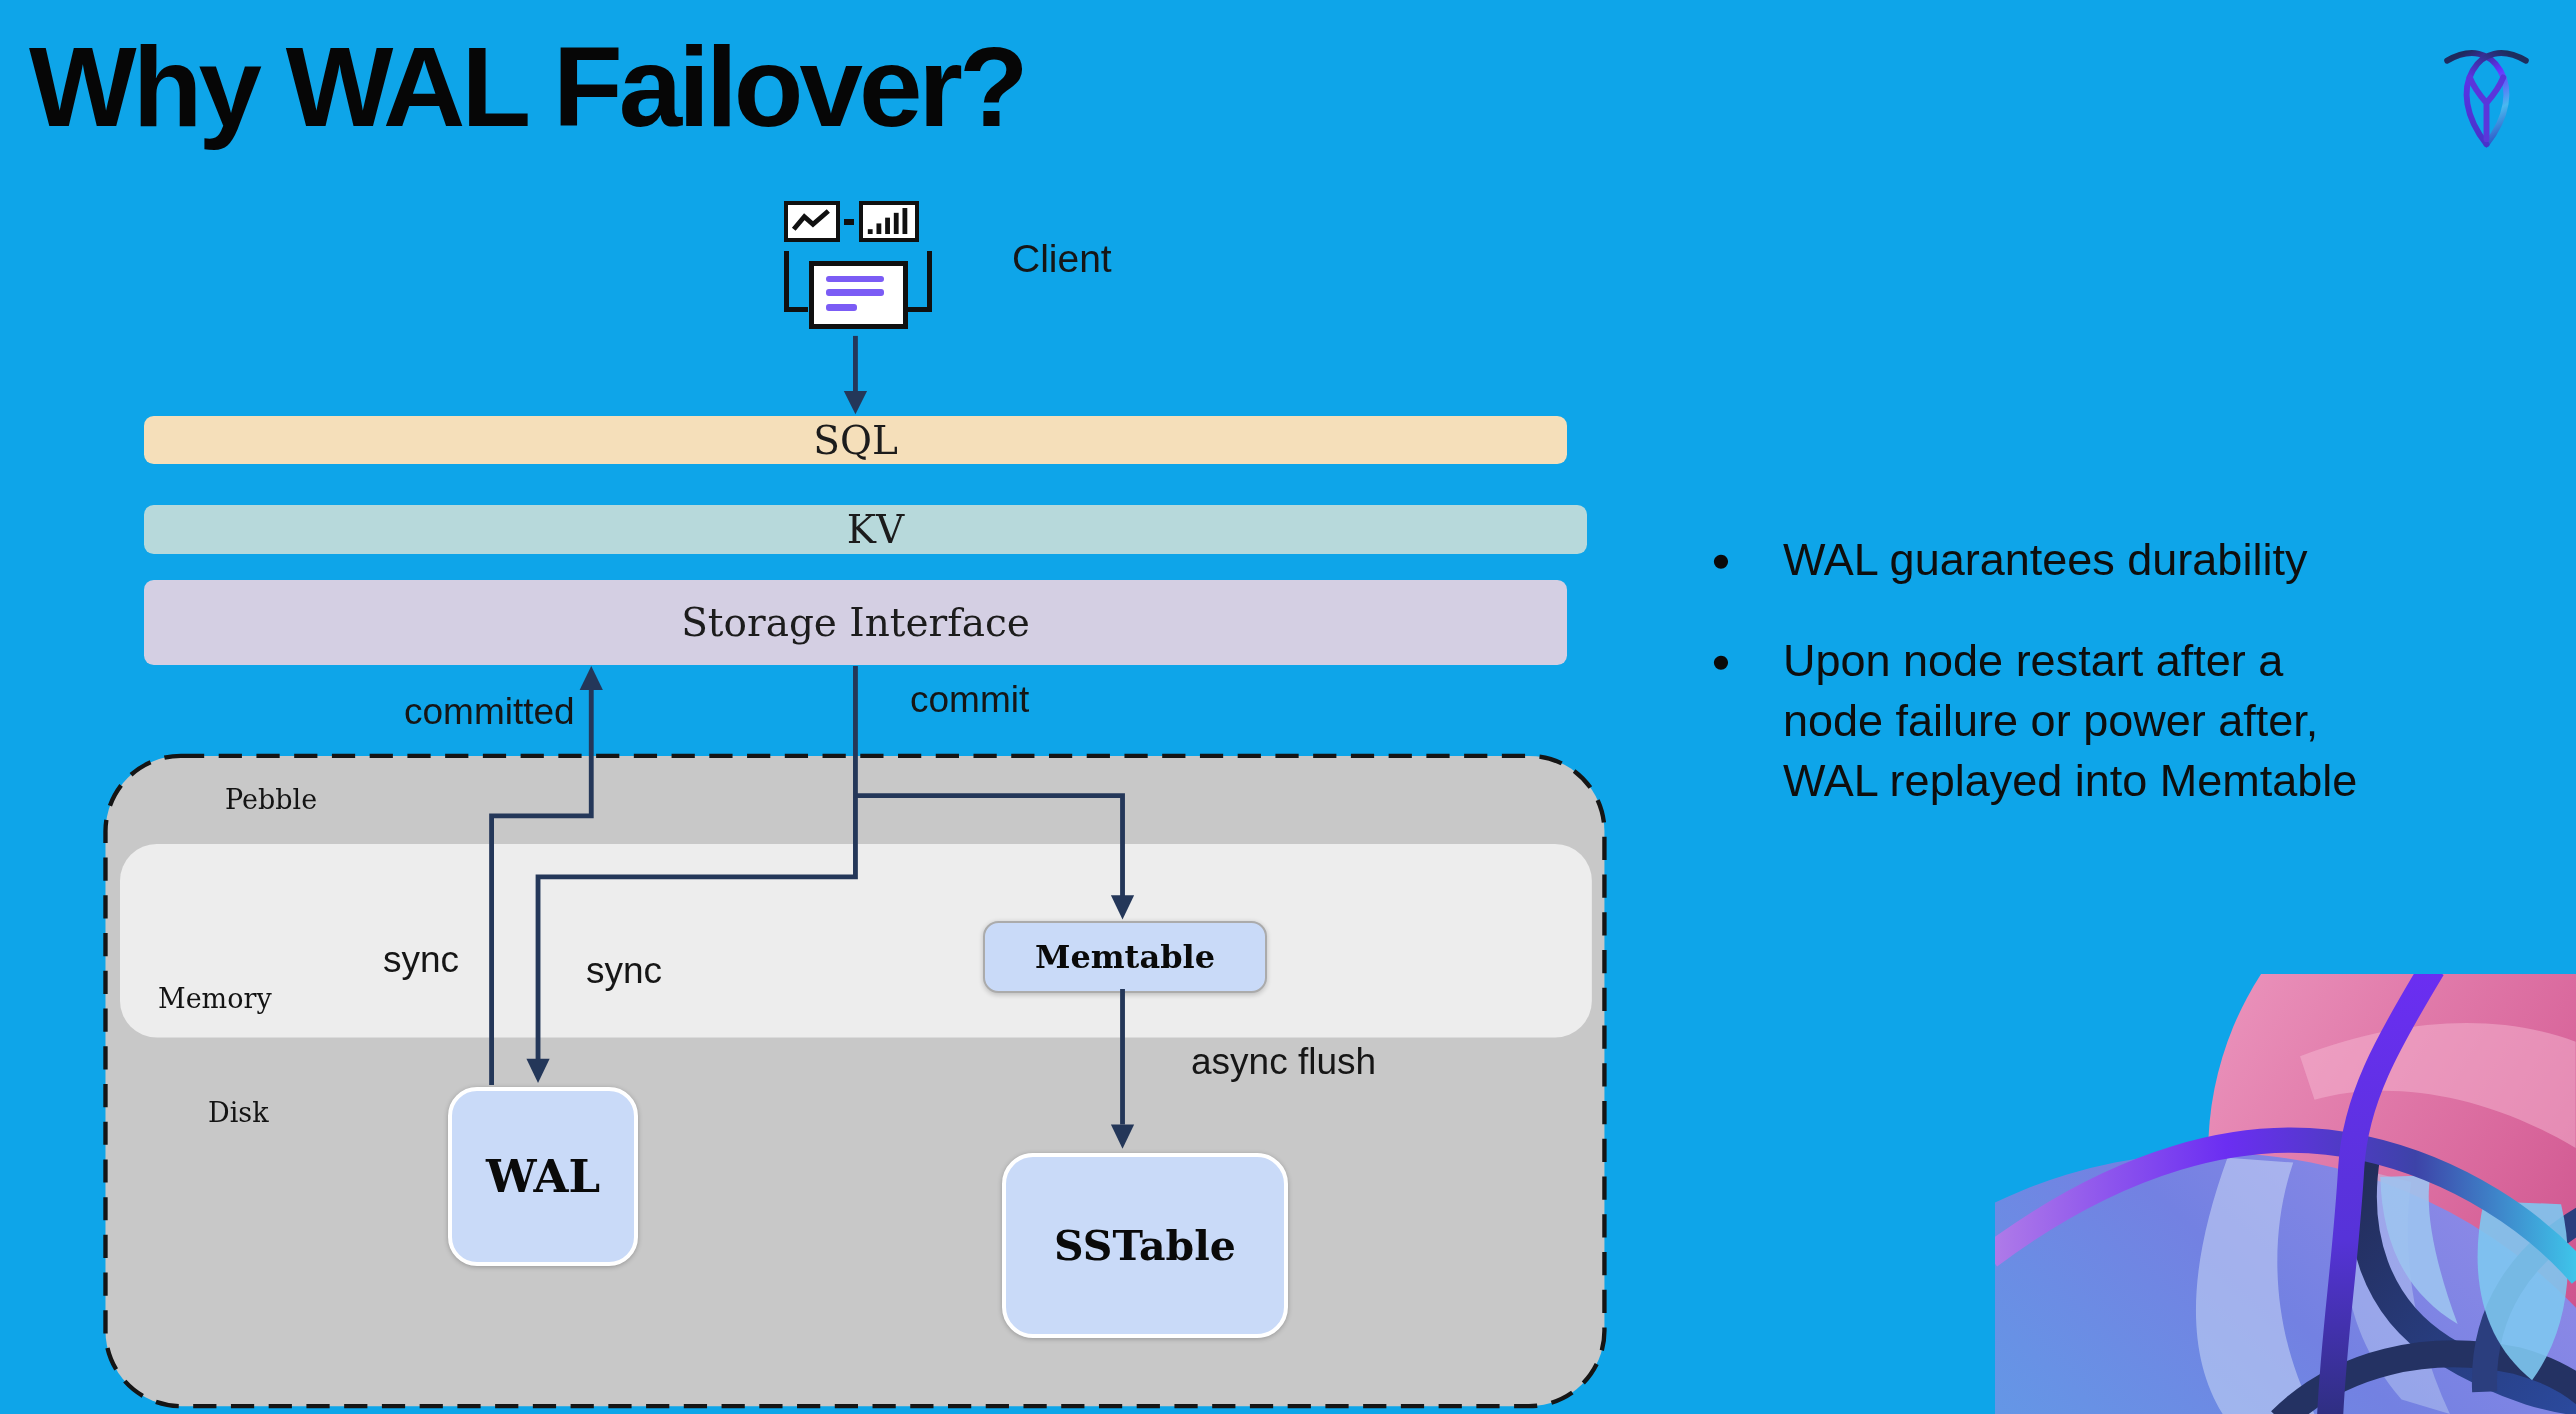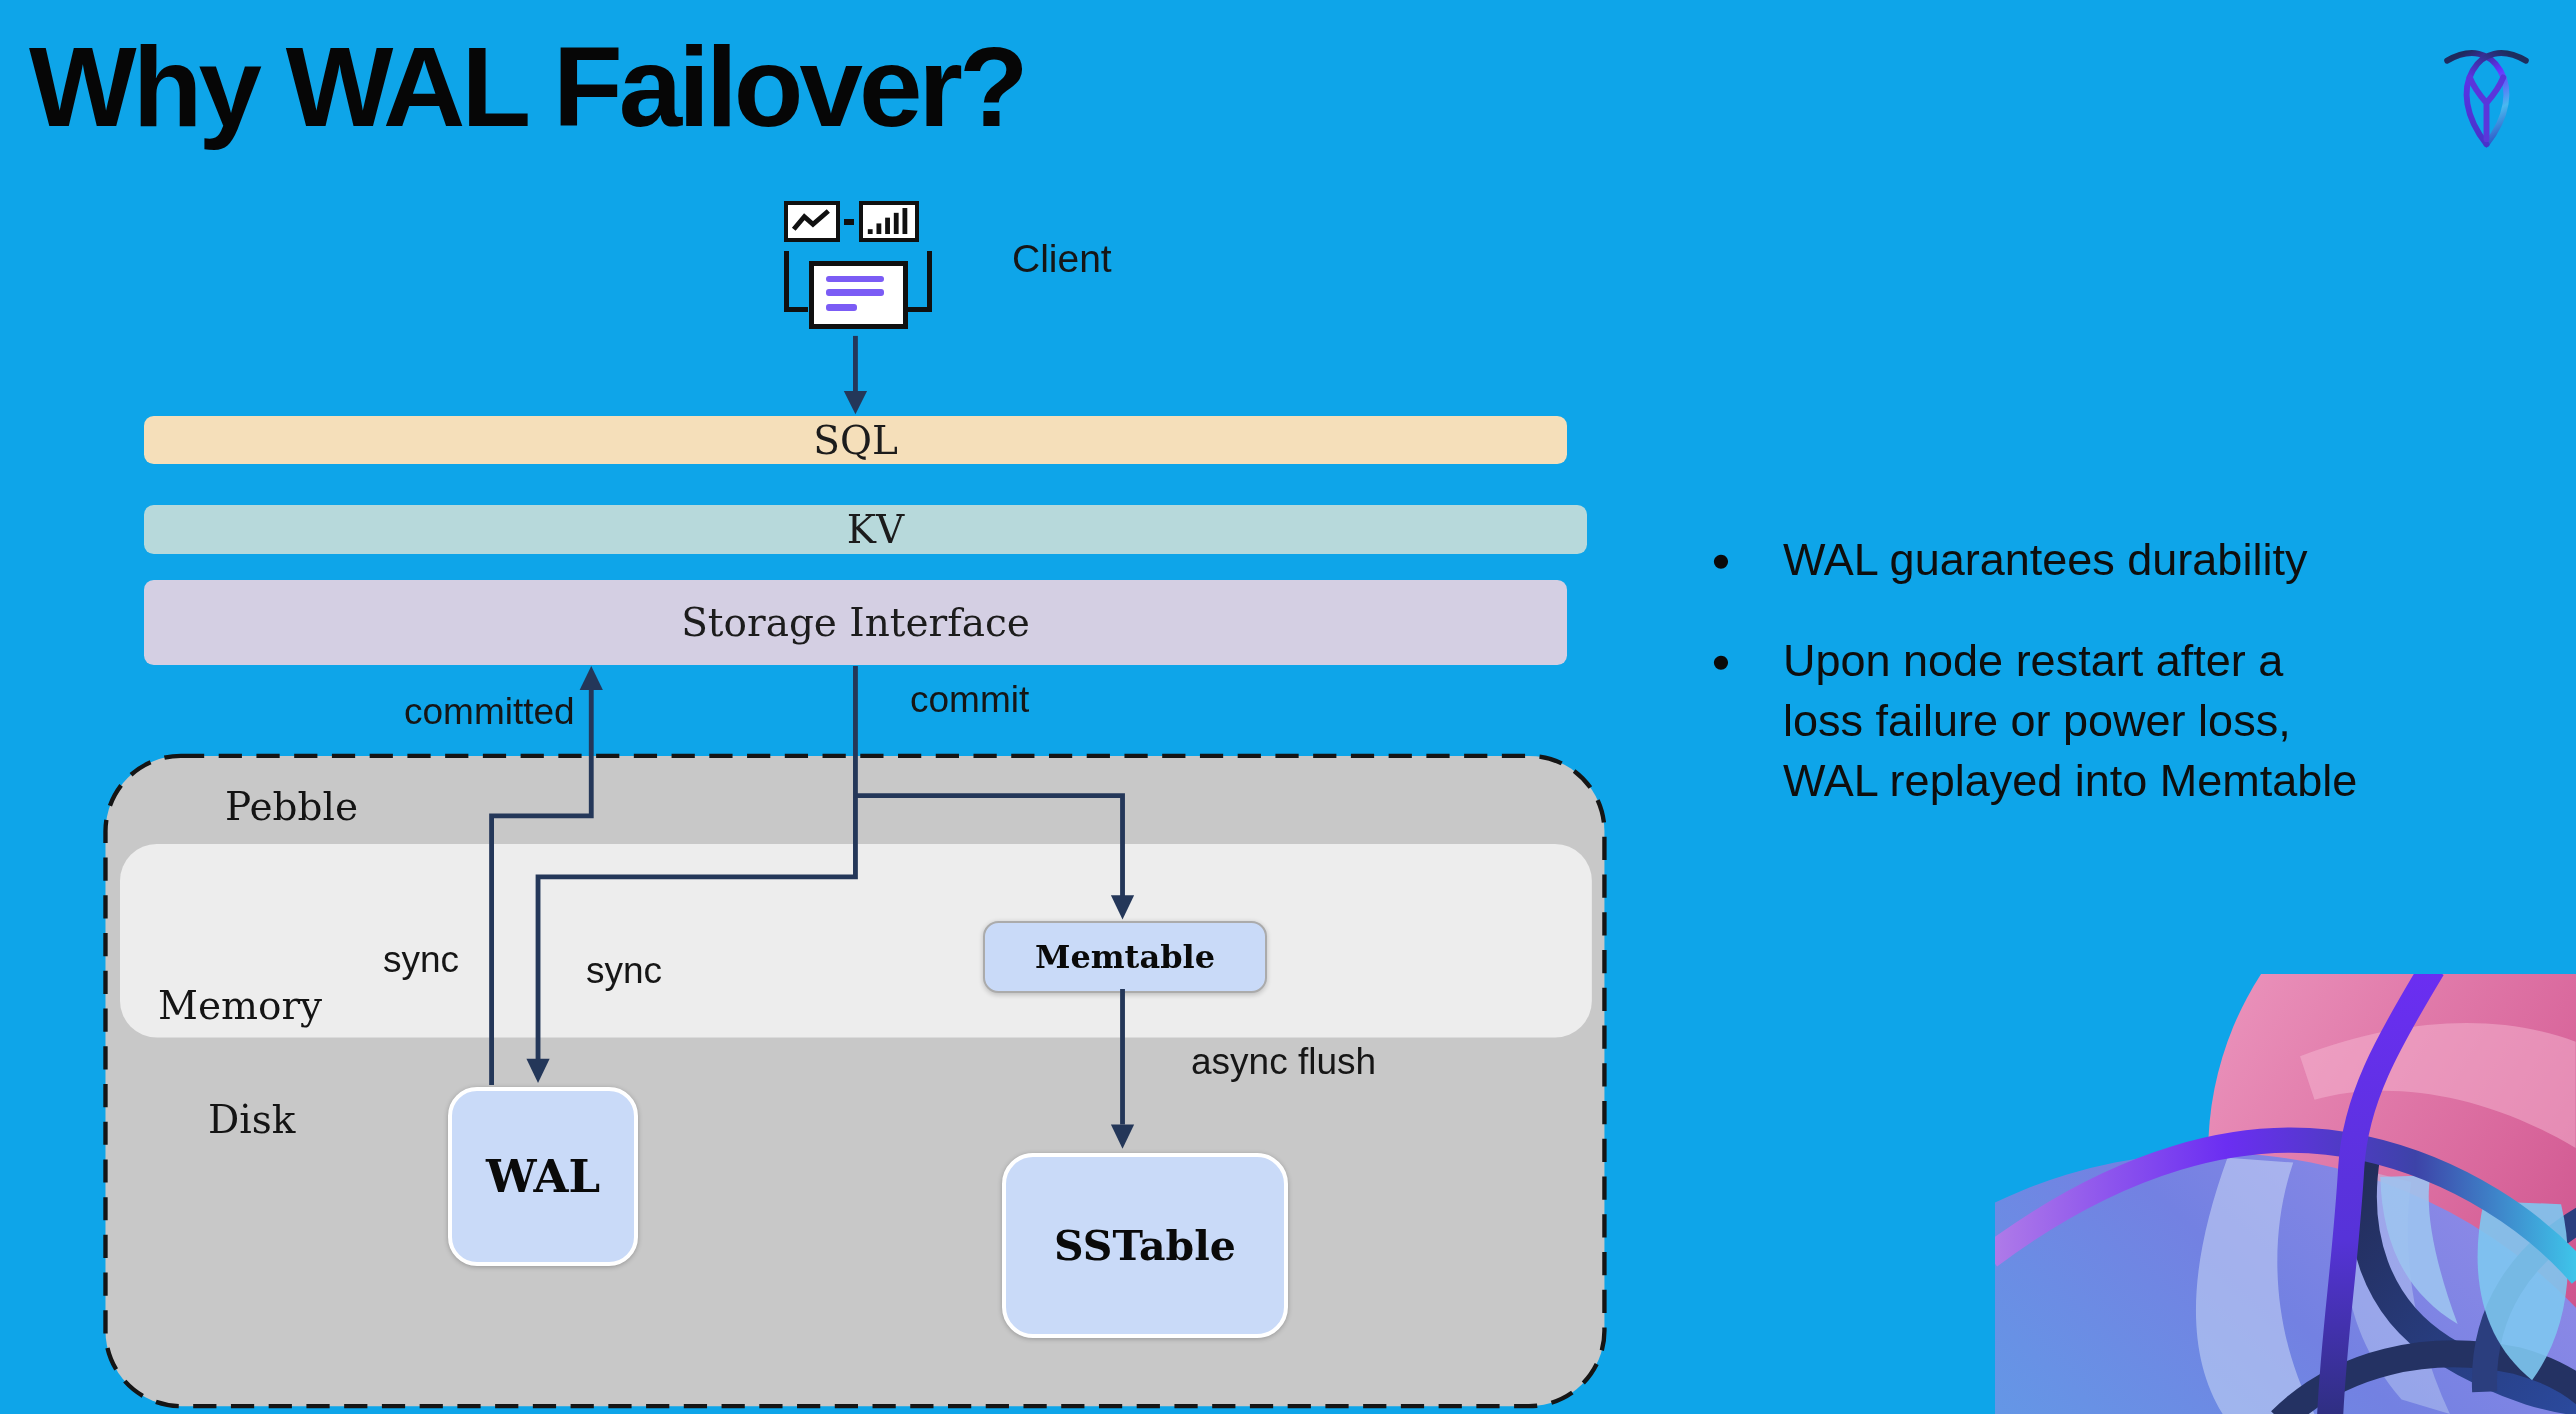--- a/index.html
+++ b/index.html
@@ -16,21 +16,21 @@
   
   .bar{
     left:144px;width:1423px;border-radius:9.7px;
     display:flex;align-items:center;justify-content:center;
     font-family:"DejaVu Serif",serif;font-size:39px;color:#1c1c1c;
   }
   .bar-sql{top:416px;height:48px;background:#f5dfba;}
   .bar-kv{top:505px;height:49px;background:#b7d9db;padding-left:20px;}
   .bar-storage{top:580px;height:85px;background:#d4cfe3;}
   
-  .serif-label{font-family:"DejaVu Serif",serif;font-size:39px;color:#141414;white-space:nowrap;}
+  .serif-label{font-family:"DejaVu Serif",serif;font-size:27px;color:#141414;white-space:nowrap;}
   .sans-label{font-size:37px;color:#161616;white-space:nowrap;}
   
   .node{
     background:#c9daf8;display:flex;align-items:center;justify-content:center;
     font-family:"DejaVu Serif",serif;font-weight:bold;color:#0a0a0a;
   }
   .node-wal{left:448px;top:1087px;width:182px;height:171px;border:4.8px solid #ffffff;
     border-radius:29px;font-size:45px;box-shadow:0 1px 4.8px rgba(0,0,0,.25);}
   .node-memtable{left:983px;top:921px;width:280px;height:68px;border:2.9px solid #ababab;
     border-radius:15.5px;font-size:32px;box-shadow:0 1.9px 4.8px rgba(0,0,0,.2);}
@@ -155,21 +155,21 @@
     <div class="bullet-item">
       <span class="bullet-dot">●</span>
       <div class="bullet-text">
         <span>WAL guarantees durability</span>
       </div>
     </div>
     <div class="bullet-item">
       <span class="bullet-dot">●</span>
       <div class="bullet-text">
         <span>Upon node restart after a</span>
-        <span>loss failure or power loss,</span>
+        <span>node failure or power after,</span>
         <span>WAL replayed into Memtable</span>
       </div>
     </div>
   </div>
 
   <svg class="abs" style="left:1995px;top:974px" width="581" height="440" viewBox="0 0 600 455">
     <defs>
       <linearGradient id="gPink" x1="0" y1="0" x2="1" y2="0.6">
         <stop offset="0" stop-color="#ef9fc4"></stop>
           <stop offset="0.55" stop-color="#d9679c"></stop>

